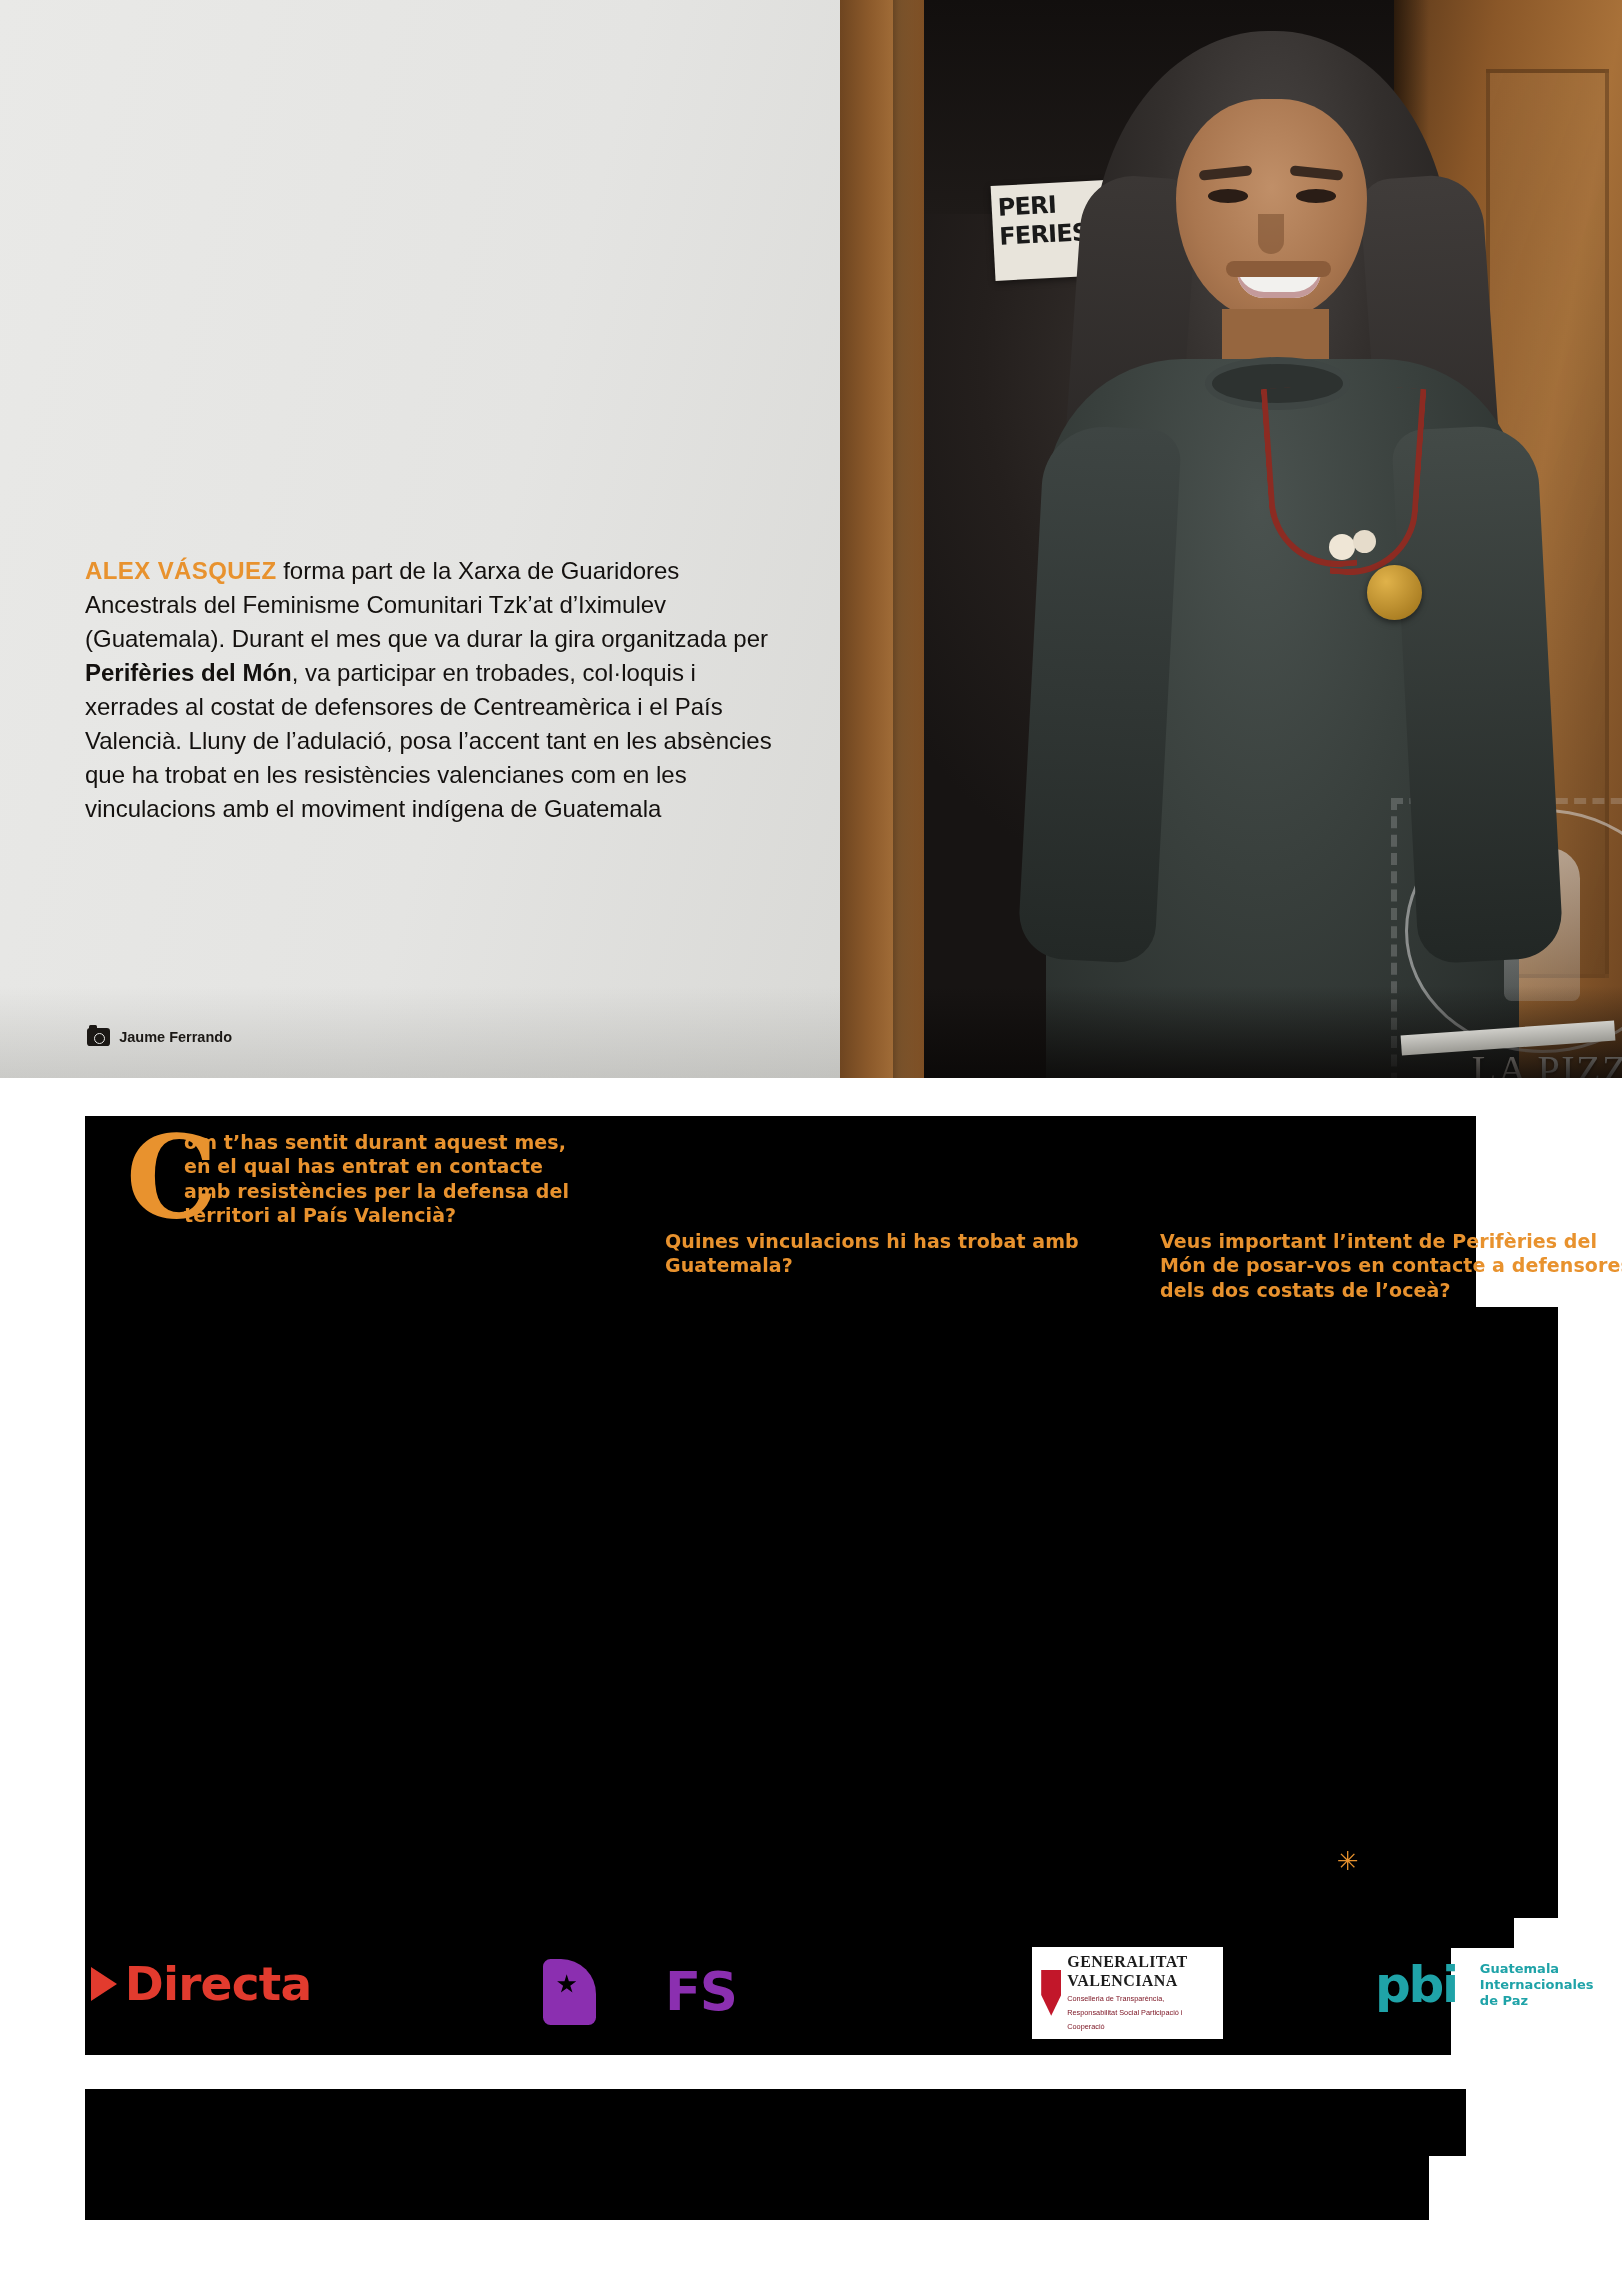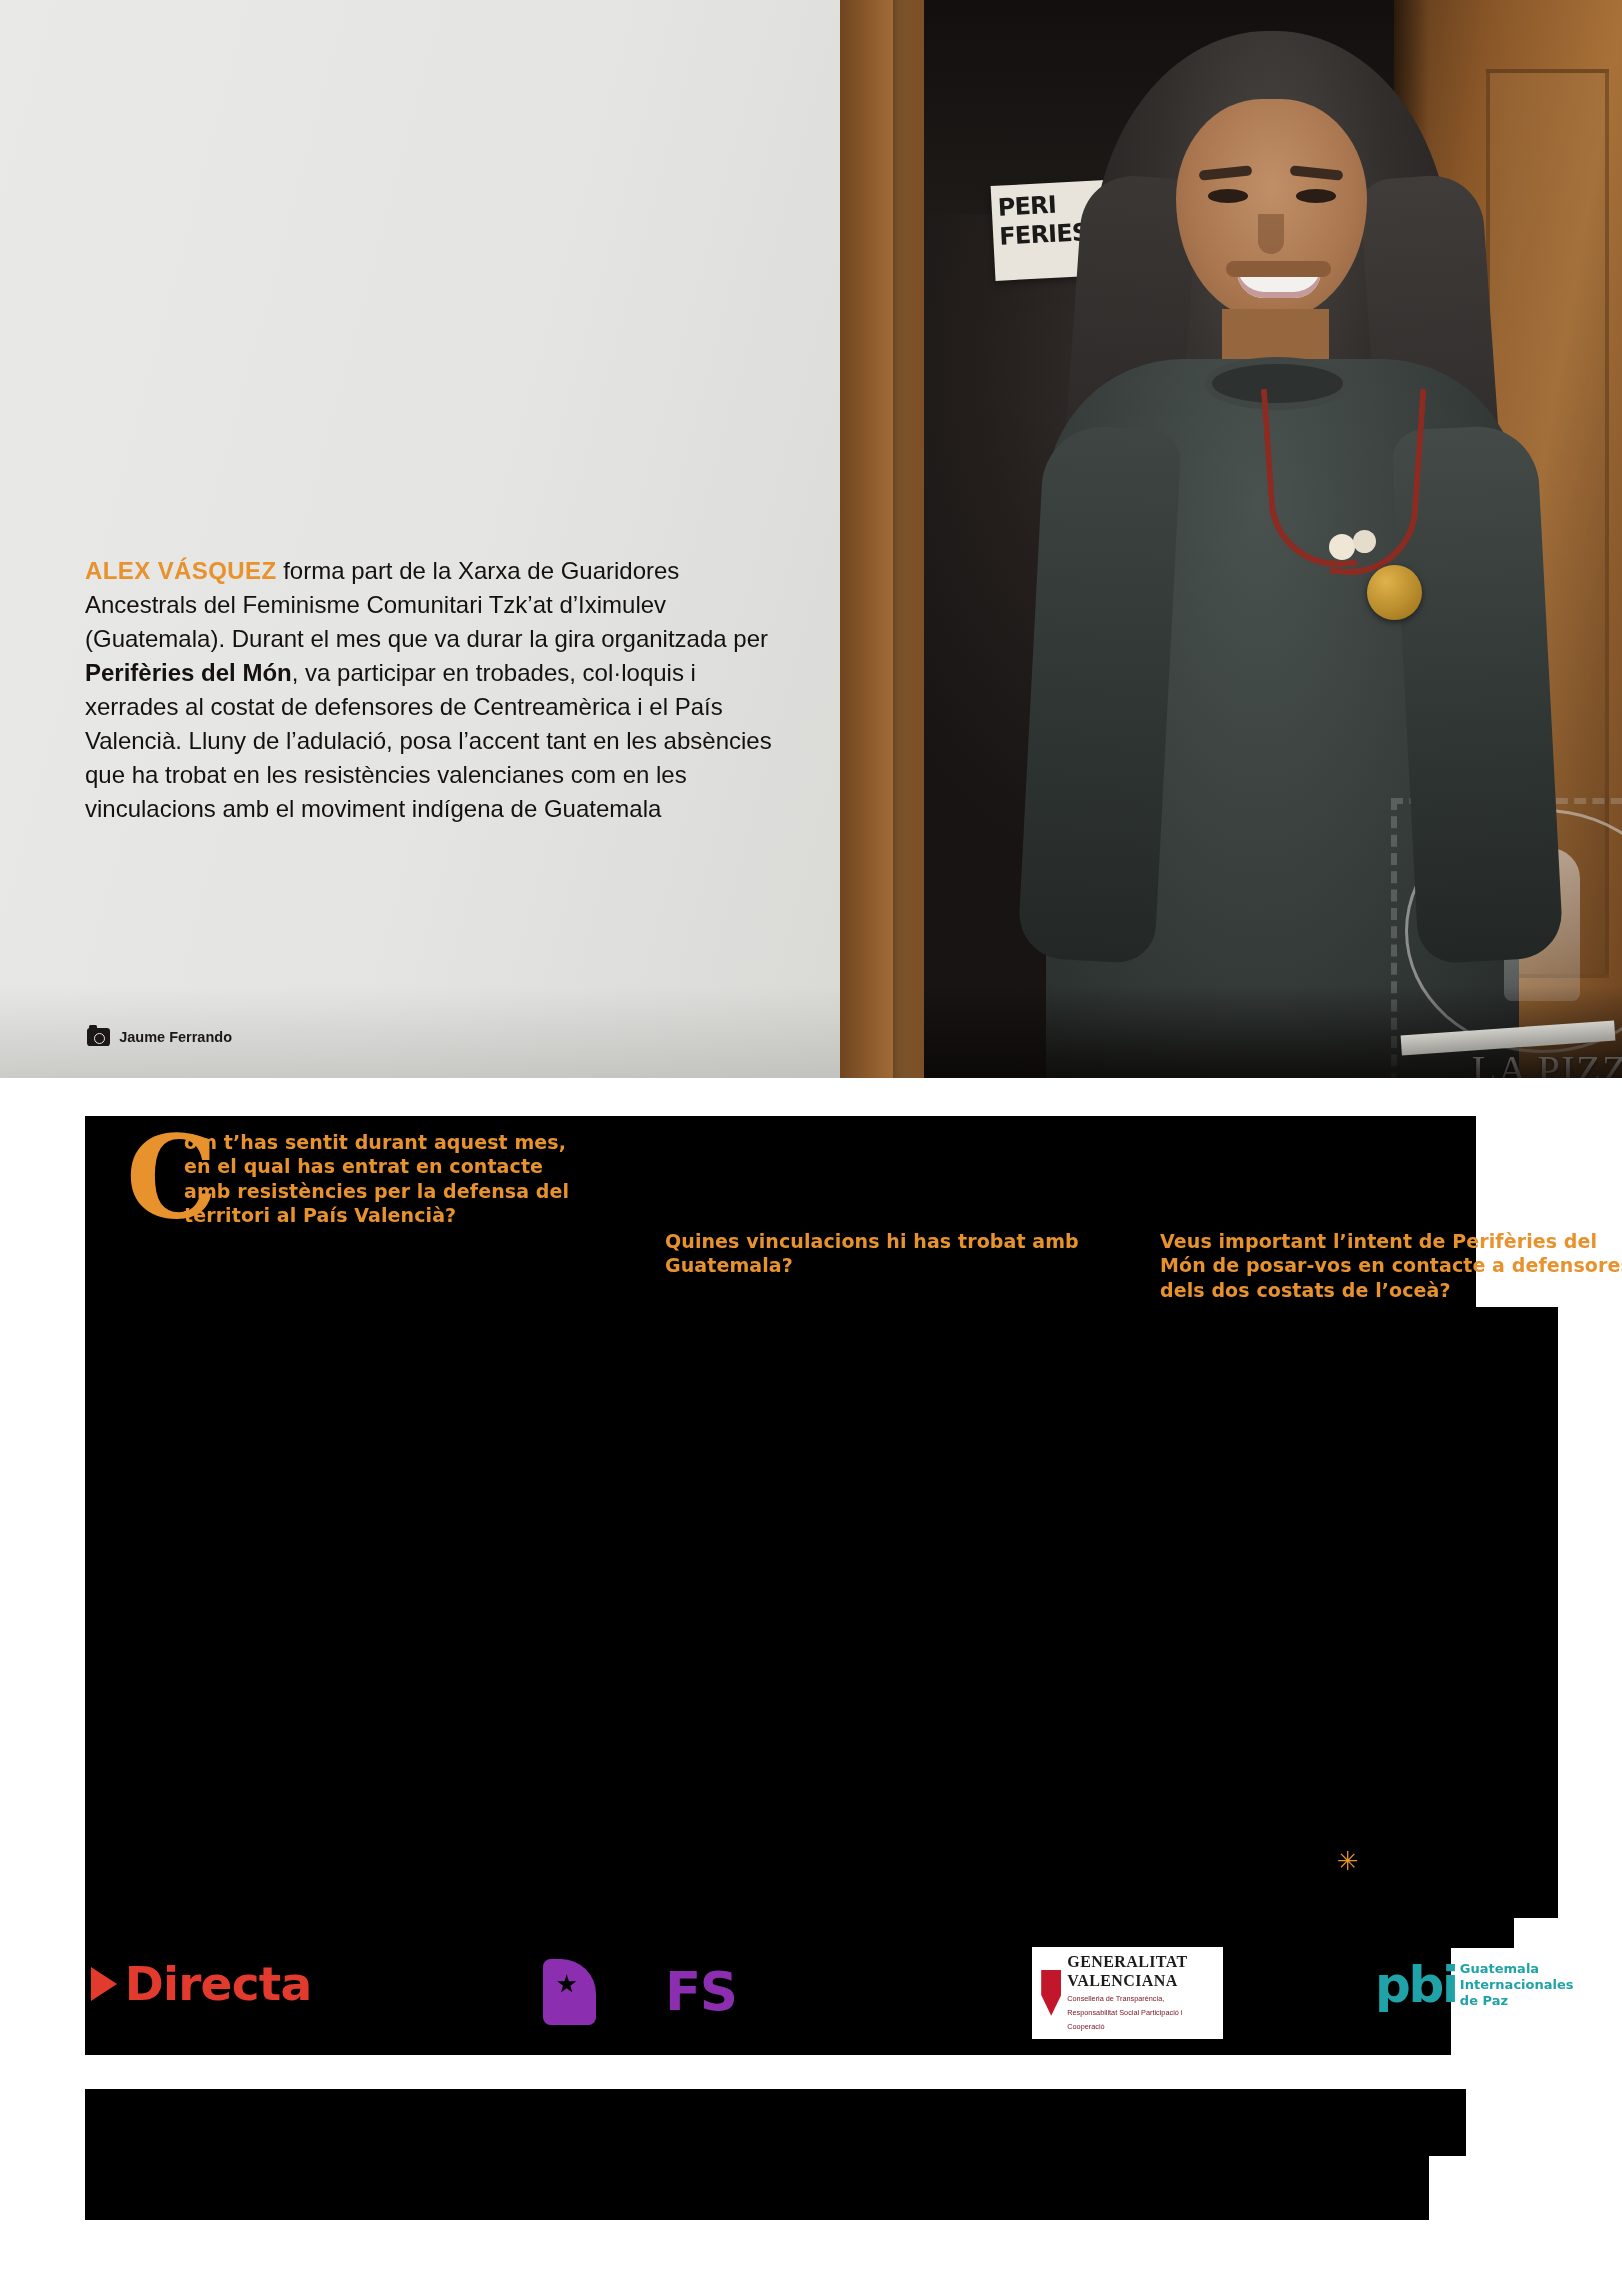--- a/index.html
+++ b/index.html
@@ -359,21 +359,21 @@
   .gva-text .t1 {
     font-family:"Liberation Serif", serif;
     font-size: 16px; font-weight: 700; color: #1c1c1c; line-height: 18.3px;
     letter-spacing: 0.4px;
   }
   .gva-text .t2 {
     font-size: 7.3px; color: #7a1220; line-height: 9.2px; margin-top: 3.1px;
   }
   .logo-pbi {
     position: absolute; left: 1290px; top: 23px;
-    display: flex; align-items: center; gap: 3px;
+    display: flex; align-items: center; gap: 23px;
   }
   .pbi-mark {
     font-family: "DejaVu Sans", sans-serif;
     font-weight: 700; font-size: 50px; color: #1fa3a8; letter-spacing: -2.3px;
   }
   .pbi-text {
     font-family: "DejaVu Sans", sans-serif;
     font-weight: 700; font-size: 13px; line-height: 16px; color: #1fa3a8;
   }
 

